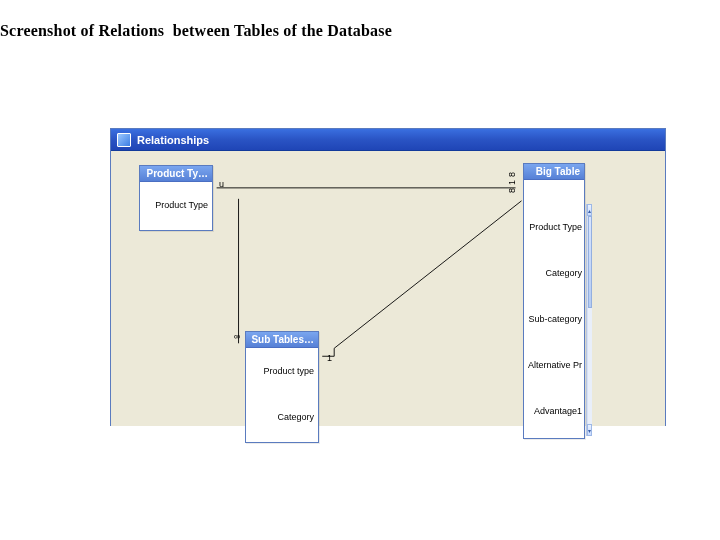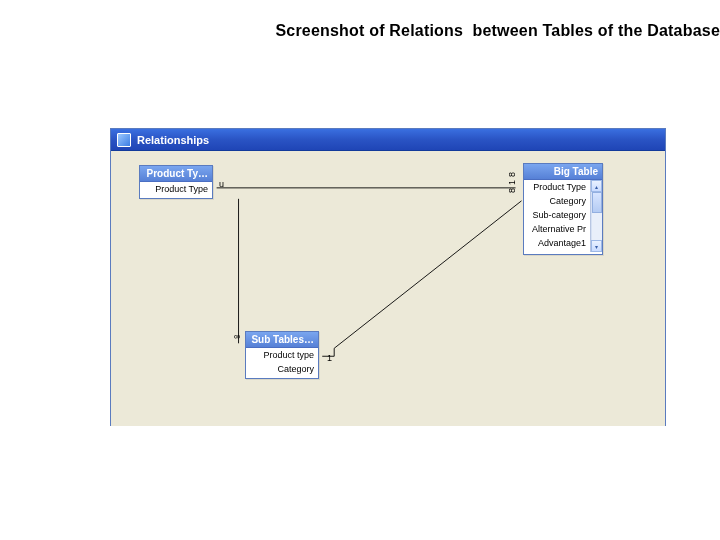--- a/index.html
+++ b/index.html
@@ -1,23 +1,24 @@
 <!DOCTYPE html>
 <html><head>
 <meta charset="utf-8">
 <style>
   * { box-sizing: border-box; margin: 0; padding: 0; }
   html, body { width: 720px; height: 540px; font-family: Arial, Helvetica, sans-serif; background: #fff; }
   .page-title {
-    text-align: right;
+    text-align: left;
     font-weight: bold;
     font-size: 16px;
     padding: 22px 0 0 0;
     letter-spacing: 0.2px;
     white-space: pre;   
+    font-family: Liberation Serif, serif;
   }
 
   
   .relwin {
     position: absolute;
     left: 110px;
     top: 128px;
     width: 556px;
     height: 298px;
     border: 1px solid #5a7bbf;
@@ -64,31 +65,32 @@
     padding: 2px 4px;
     background: linear-gradient(to bottom,#7aa6ef 0%,#5680d6 100%);
     border-bottom: 1px solid #4a6ec2;
     white-space: nowrap;
     overflow: hidden;
   }
   .tbl-body { padding: 0 0 2px 0; }
   .tbl-field {
     font-size: 9px;
     color: #000;
-    padding: 1px 4px;
+    padding: 17px 4px;
     white-space: nowrap;
     overflow: hidden;
     line-height: 12px;
   }
 
   
   .tbl.big {
-    width: 80px;
+    width: 62px;
     display: flex;
     flex-direction: column;
+    gap: 24px;
   }
   .tbl.big .tbl-body {
     display: flex;
   }
   .tbl.big .fieldlist { flex: 1 1 auto; padding-bottom: 2px; }
   .tbl.big .scrollbar {
     width: 12px;
     border-left: 1px solid #b8c6e2;
     display: flex;
     flex-direction: column;

